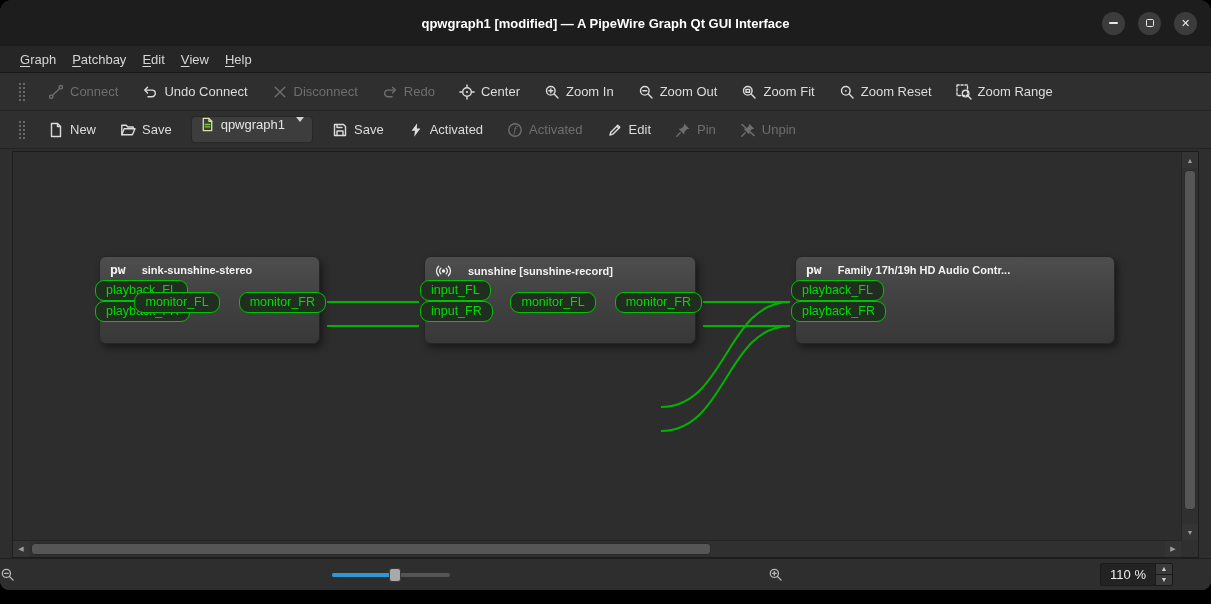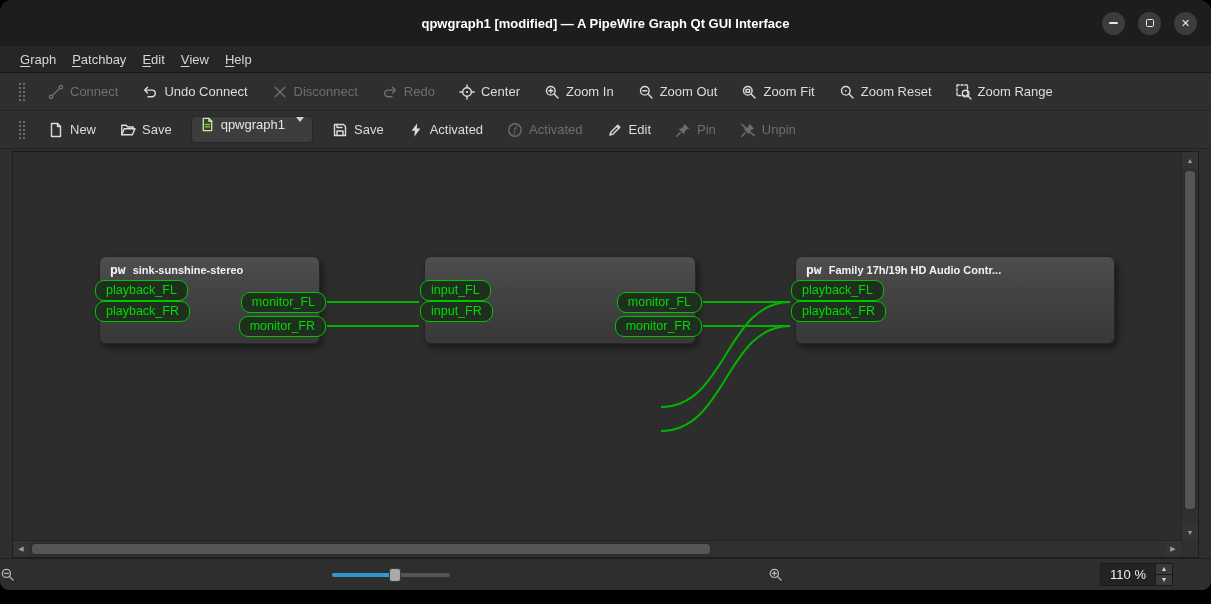--- a/index.html
+++ b/index.html
@@ -34,25 +34,25 @@
   .combo-arrow { width:0; height:0; border-left:4px solid transparent; border-right:4px solid transparent; border-top:5px solid #cfcfcf; margin-left:5px; }
 
   
   .content { flex:1 1 auto; padding:2px 12px 0 12px; background:#2e2e2e; }
   .frame { width:100%; height:100%; border:1px solid #1d1d1d; display:grid; grid-template-columns:1fr 17px; grid-template-rows:1fr 17px; background:#2d2d2d; }
   .viewport { position:relative; overflow:hidden; background:#2d2d2d; }
   .links { position:absolute; left:0; top:0; }
   .links path { fill:none; stroke:#00b400; stroke-width:2; }
   .node { position:absolute; border-radius:7px; background:linear-gradient(180deg,#4e4e4e 0%, #434343 40%, #383838 100%);
           border:1px solid #262626; box-shadow:3px 4px 7px rgba(0,0,0,.45); }
-  .node-header { display:flex; align-items:center; gap:7px; padding:6px 4px 4px 10px; }
+  .node-header { display:flex; align-items:center; gap:16px; padding:6px 4px 4px 10px; }
   .pw-icon { color:#f2f2f2; font-weight:bold; font-size:13px; font-family:"DejaVu Sans Mono",monospace; line-height:1; }
   .node-title { color:#f2f2f2; font-weight:bold; font-size:11px; white-space:nowrap; overflow:hidden; text-overflow:ellipsis; }
   .ports-left  { position:absolute; left:-5px;  top:23px; display:flex; flex-direction:column; gap:0; align-items:flex-start; }
-  .ports-right { position:absolute; right:-7px; top:35px; display:flex; flex-direction:column; gap:3px; align-items:flex-end; }
+  .ports-right { position:absolute; right:-7px; top:35px; display:flex; gap:19px; align-items:flex-end; }
   .port { height:21px; line-height:18px; padding:0 10px; border:1.5px solid #00c400; border-radius:9px;
           background:#1f2e1f; color:#00dc00; font-size:12.5px; white-space:nowrap; }
 
   
   .vscroll { display:flex; flex-direction:column; background:#303030; border-left:1px solid #242424; }
   .hscroll { display:flex; background:#303030; border-top:1px solid #242424; }
   .sb-btn { flex:0 0 16px; display:flex; align-items:center; justify-content:center; color:#9d9d9d; font-size:7px; background:#343434; }
   .vscroll .sb-btn { width:100%; height:16px; flex:0 0 16px; }
   .hscroll .sb-btn { width:16px; height:100%; }
   .v-track { flex:1 1 auto; position:relative; margin:1px 2px; }
@@ -313,20 +313,28 @@
             <div class="port">playback_FL</div>
             <div class="port">playback_FR</div>
           </div>
           <div class="ports-right">
             <div class="port">monitor_FL</div>
             <div class="port">monitor_FR</div>
           </div>
         </div>
 
         <div class="node" style="left:411px; top:104px; width:272px; height:88px;">
+          <div class="node-header">
+            <svg class="node-icon" width="17" height="16" viewBox="0 0 17 16" style="color:#ededed;">
+              <circle cx="8.5" cy="8" r="1.7" fill="currentColor" stroke="none"></circle>
+              <path d="M5.8 5.3 a3.6 3.6 0 0 0 0 5.4 M11.2 5.3 a3.6 3.6 0 0 1 0 5.4" stroke-width="1.3"></path>
+              <path d="M3.6 3.2 a6.6 6.6 0 0 0 0 9.6 M13.4 3.2 a6.6 6.6 0 0 1 0 9.6" stroke-width="1.3"></path>
+            </svg>
+            <span class="node-title">sunshine [sunshine-record]</span>
+          </div>
           <div class="ports-left">
             <div class="port">input_FL</div>
             <div class="port">input_FR</div>
           </div>
           <div class="ports-right">
             <div class="port">monitor_FL</div>
             <div class="port">monitor_FR</div>
           </div>
         </div>
 

